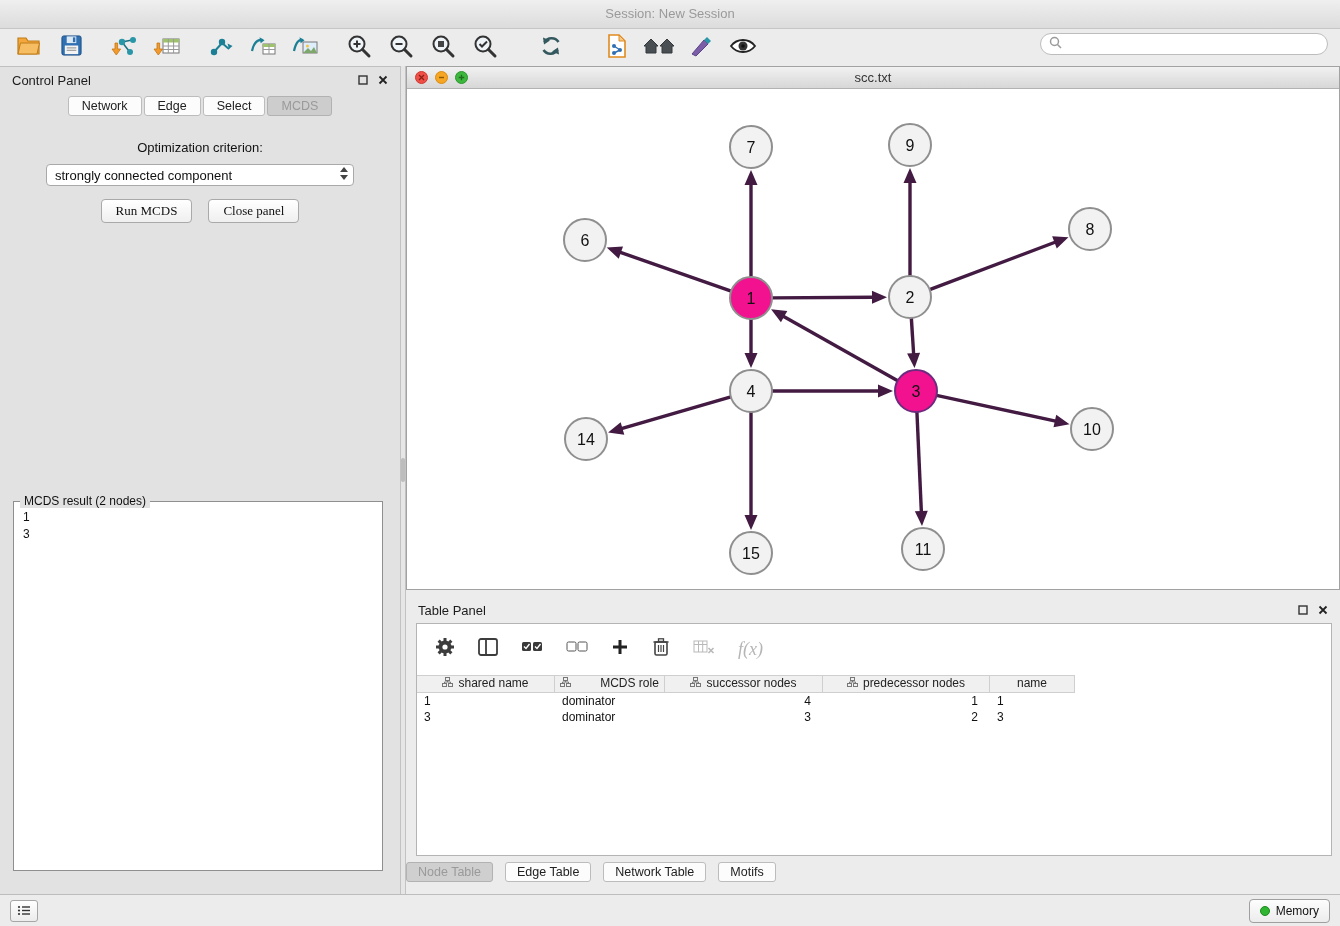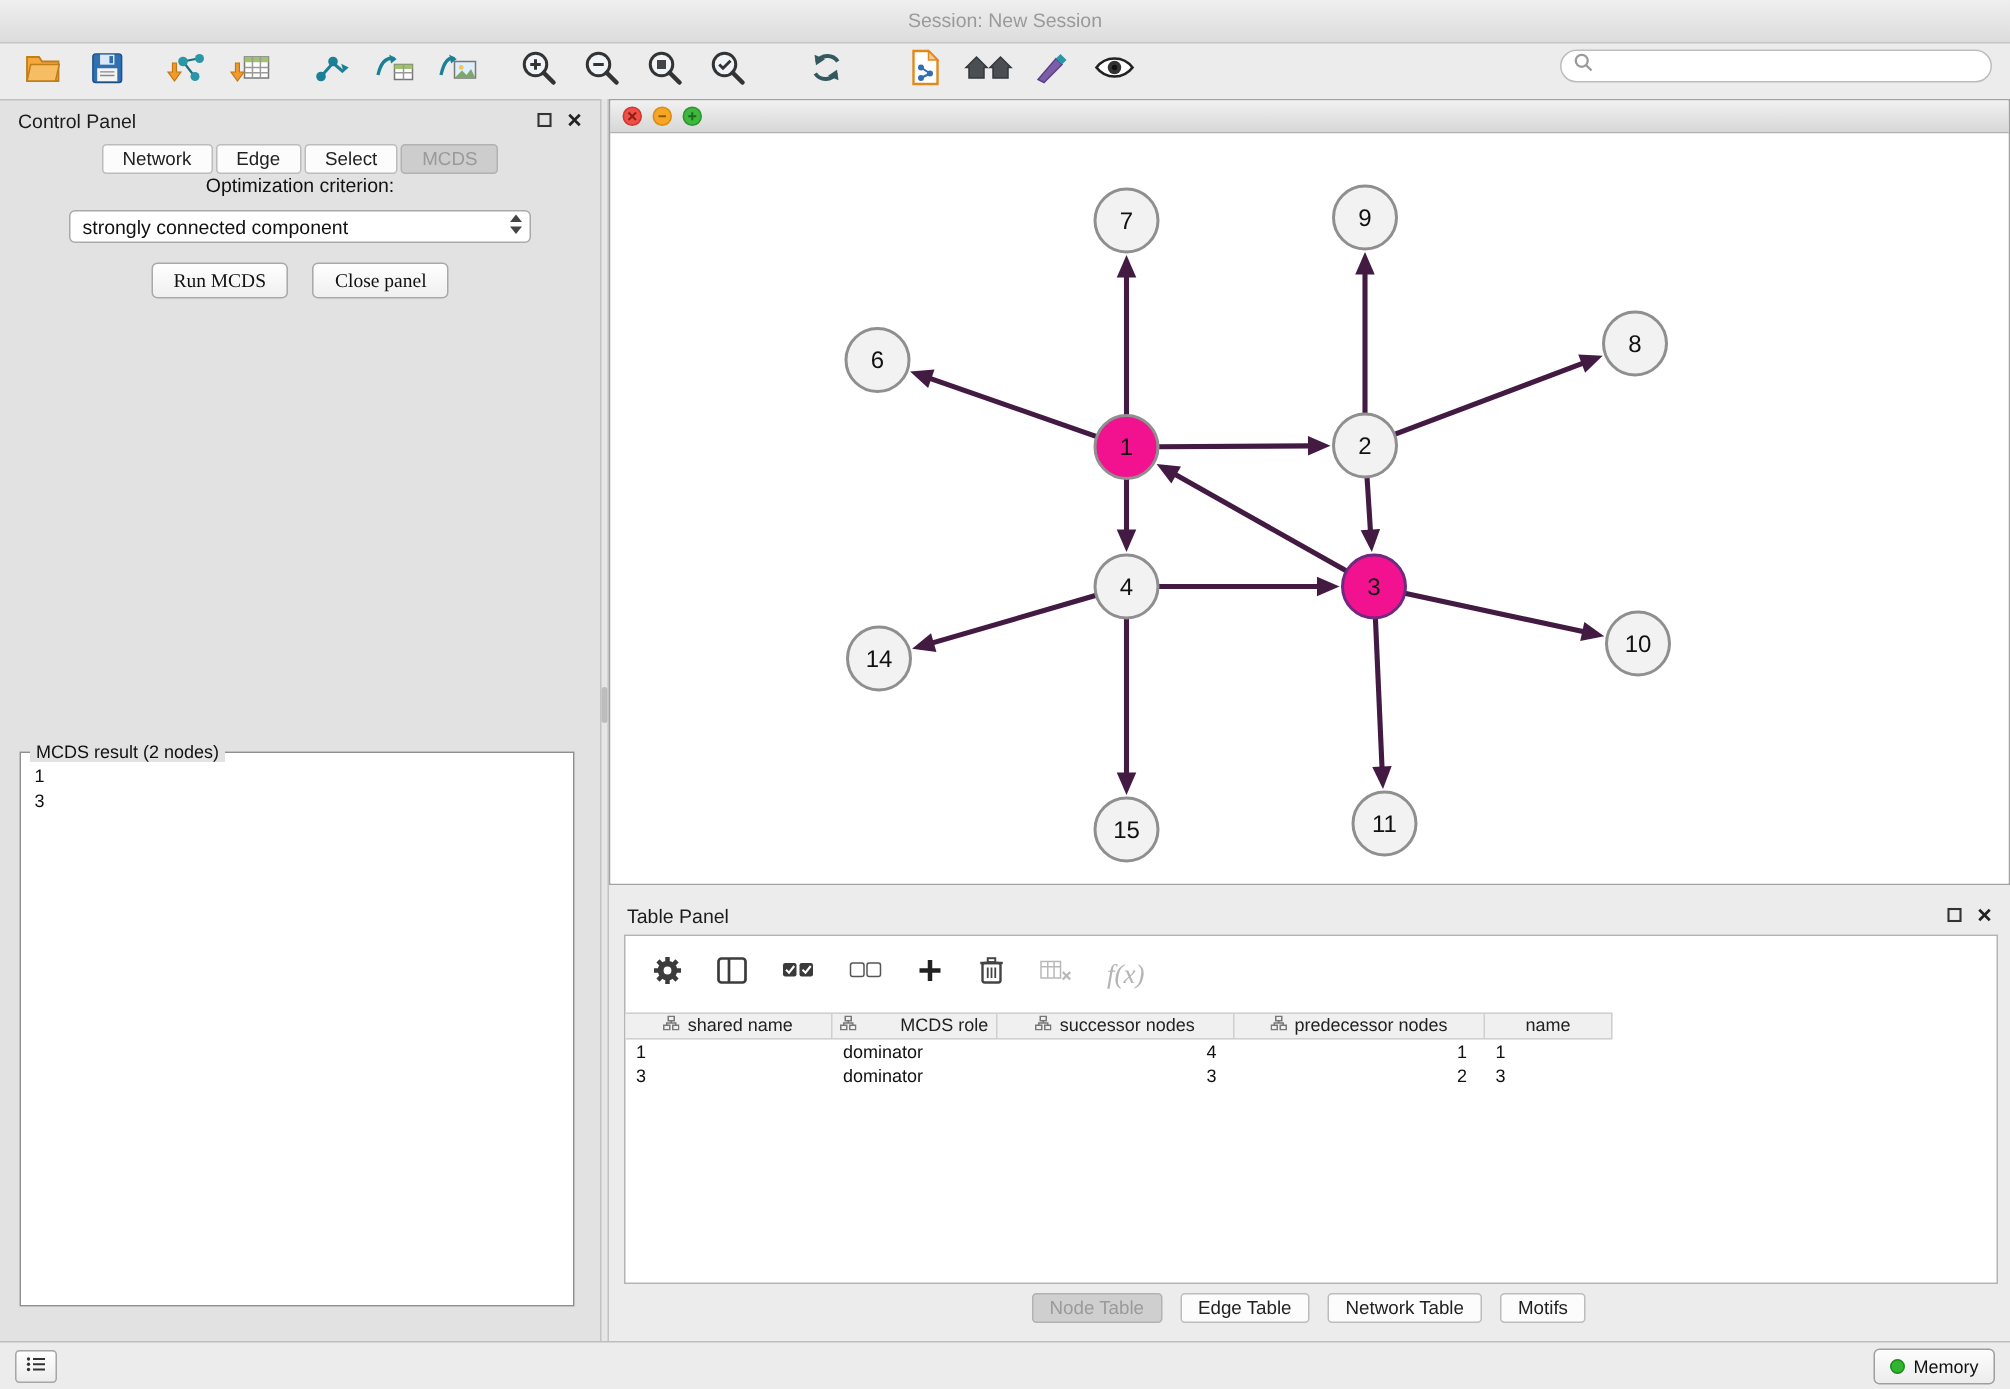--- a/index.html
+++ b/index.html
@@ -25,21 +25,21 @@
   .panel-header{height:26px;display:flex;align-items:center;padding:0 12px;
     font-size:13px;color:#1c1c1c;}
   .ph-icons{margin-left:auto;display:flex;align-items:center;gap:10px;}
   
   .control-panel{position:absolute;left:0;top:66px;width:400px;height:828px;
     background:#e2e2e2;border-top:1px solid #c0c0c0;box-sizing:border-box;}
   .cp-tabs{display:flex;justify-content:center;gap:2px;margin-top:3px;text-align:right;}
   .cp-tab{background:#fcfcfc;border:1px solid #bcbcbc;border-radius:3px;
     padding:2px 13px;font-size:12.5px;color:#222;}
   .cp-tab.selected{background:#cdcdcd;color:#9a9a9a;border-color:#b2b2b2;}
-  .opt-label{text-align:center;font-size:13px;color:#111;}
+  .opt-label{text-align:center;margin-top:24px;font-size:13px;color:#111;}
   .combo{margin:9px auto 0;width:308px;height:22px;background:#fff;
     border:1px solid #a9a9a9;border-radius:4px;display:flex;align-items:center;
     font-size:13px;padding-left:8px;box-sizing:border-box;position:relative;color:#111;}
   .stepper{position:absolute;right:5px;top:2px;display:flex;flex-direction:column;gap:3px;}
   .tri{width:0;height:0;border-left:4px solid transparent;border-right:4px solid transparent;}
   .tri.up{border-bottom:5px solid #444;}
   .tri.down{border-top:5px solid #444;}
   .btn-row{display:flex;justify-content:center;gap:16px;margin-top:13px;}
   .cp-btn{background:linear-gradient(#ffffff,#efefef);border:1px solid #a9a9a9;
     border-radius:4px;font-size:13px;padding:3px 14px;font-family:Liberation Serif, serif;color:#111;}
@@ -80,21 +80,21 @@
     background:#f0f0f0;border-top:1px solid #cfcfcf;border-bottom:1px solid #cfcfcf;
     font-size:12px;color:#222;box-sizing:border-box;}
   .th{box-sizing:border-box;border-right:1px solid #cfcfcf;display:flex;
     align-items:flex-start;justify-content:center;gap:5px;height:16px;}
   .tbody{position:absolute;top:69px;left:0;right:0;font-size:12px;color:#111;}
   .trow{display:flex;height:16px;align-items:center;}
   .td{box-sizing:border-box;padding-left:7px;overflow:hidden;white-space:nowrap;}
   .td.num{text-align:right;padding-right:12px;padding-left:0;}
   .c0{width:138px;}.c1{width:110px;gap:29px;}.c2{width:158px;}.c3{width:167px;}.c4{width:85px;}
   .table-tabs{position:absolute;left:0;right:1px;top:265px;display:flex;
-    justify-content:center;gap:12px;}
+    justify-content:flex-start;gap:12px;}
   .ttab{background:#fcfcfc;border:1px solid #bcbcbc;border-radius:3px;
     padding:2px 11px;font-size:12.5px;color:#222;}
   .ttab.selected{background:#cfcfcf;color:#9a9a9a;border-color:#b2b2b2;}
   
   .statusbar{position:absolute;left:0;right:0;bottom:0;height:32px;background:#ececec;
     border-top:1px solid #bdbdbd;display:flex;align-items:center;padding:0 10px;
     box-sizing:border-box;}
   .list-btn{width:26px;height:20px;border:1px solid #a6a6a6;border-radius:3px;
     background:linear-gradient(#fff,#ececec);display:flex;align-items:center;
     justify-content:center;}
@@ -315,20 +315,21 @@
       <span class="tl yellow">
           <svg width="7" height="7">
             <line x1="1" y1="3.5" x2="6" y2="3.5" stroke="#8a5a00" stroke-width="1.4"></line>
           </svg>
         </span>
       <span class="tl green">
           <svg width="7" height="7">
             <path d="M3.5 0.8 V6.2 M0.8 3.5 H6.2" stroke="#1f6b1f" stroke-width="1.3"></path>
           </svg>
         </span>
+      <span class="net-title">scc.txt</span>
     </div>
     <div class="net-canvas">
       <svg id="graph-svg" width="932" height="500">
           <line x1="344" y1="188" x2="344" y2="94" stroke="#421a42" stroke-width="3.4"></line>
           <polygon points="344,81 350.5,96 337.5,96" fill="#421a42"></polygon>
           <line x1="324.1752536154717" y1="202.07328138371903" x2="211.9852795163342" y2="162.87437477076736" stroke="#421a42" stroke-width="3.4"></line>
           <polygon points="199.71281746876906,158.5864061035458 216.01733493418575,157.39783123424965 211.7293662669642,169.67029328181476" fill="#421a42"></polygon>
           <line x1="364.99958468064904" y1="208.86792714037327" x2="467.00071197603023" y2="208.22641061650296" stroke="#421a42" stroke-width="3.4"></line>
           <polygon points="480.0004548735749,208.14465122721023 465.0416312249005,214.7388604328588 464.95987183560777,201.73911753531414" fill="#421a42"></polygon>
           <line x1="344" y1="230" x2="344" y2="266" stroke="#421a42" stroke-width="3.4"></line>

